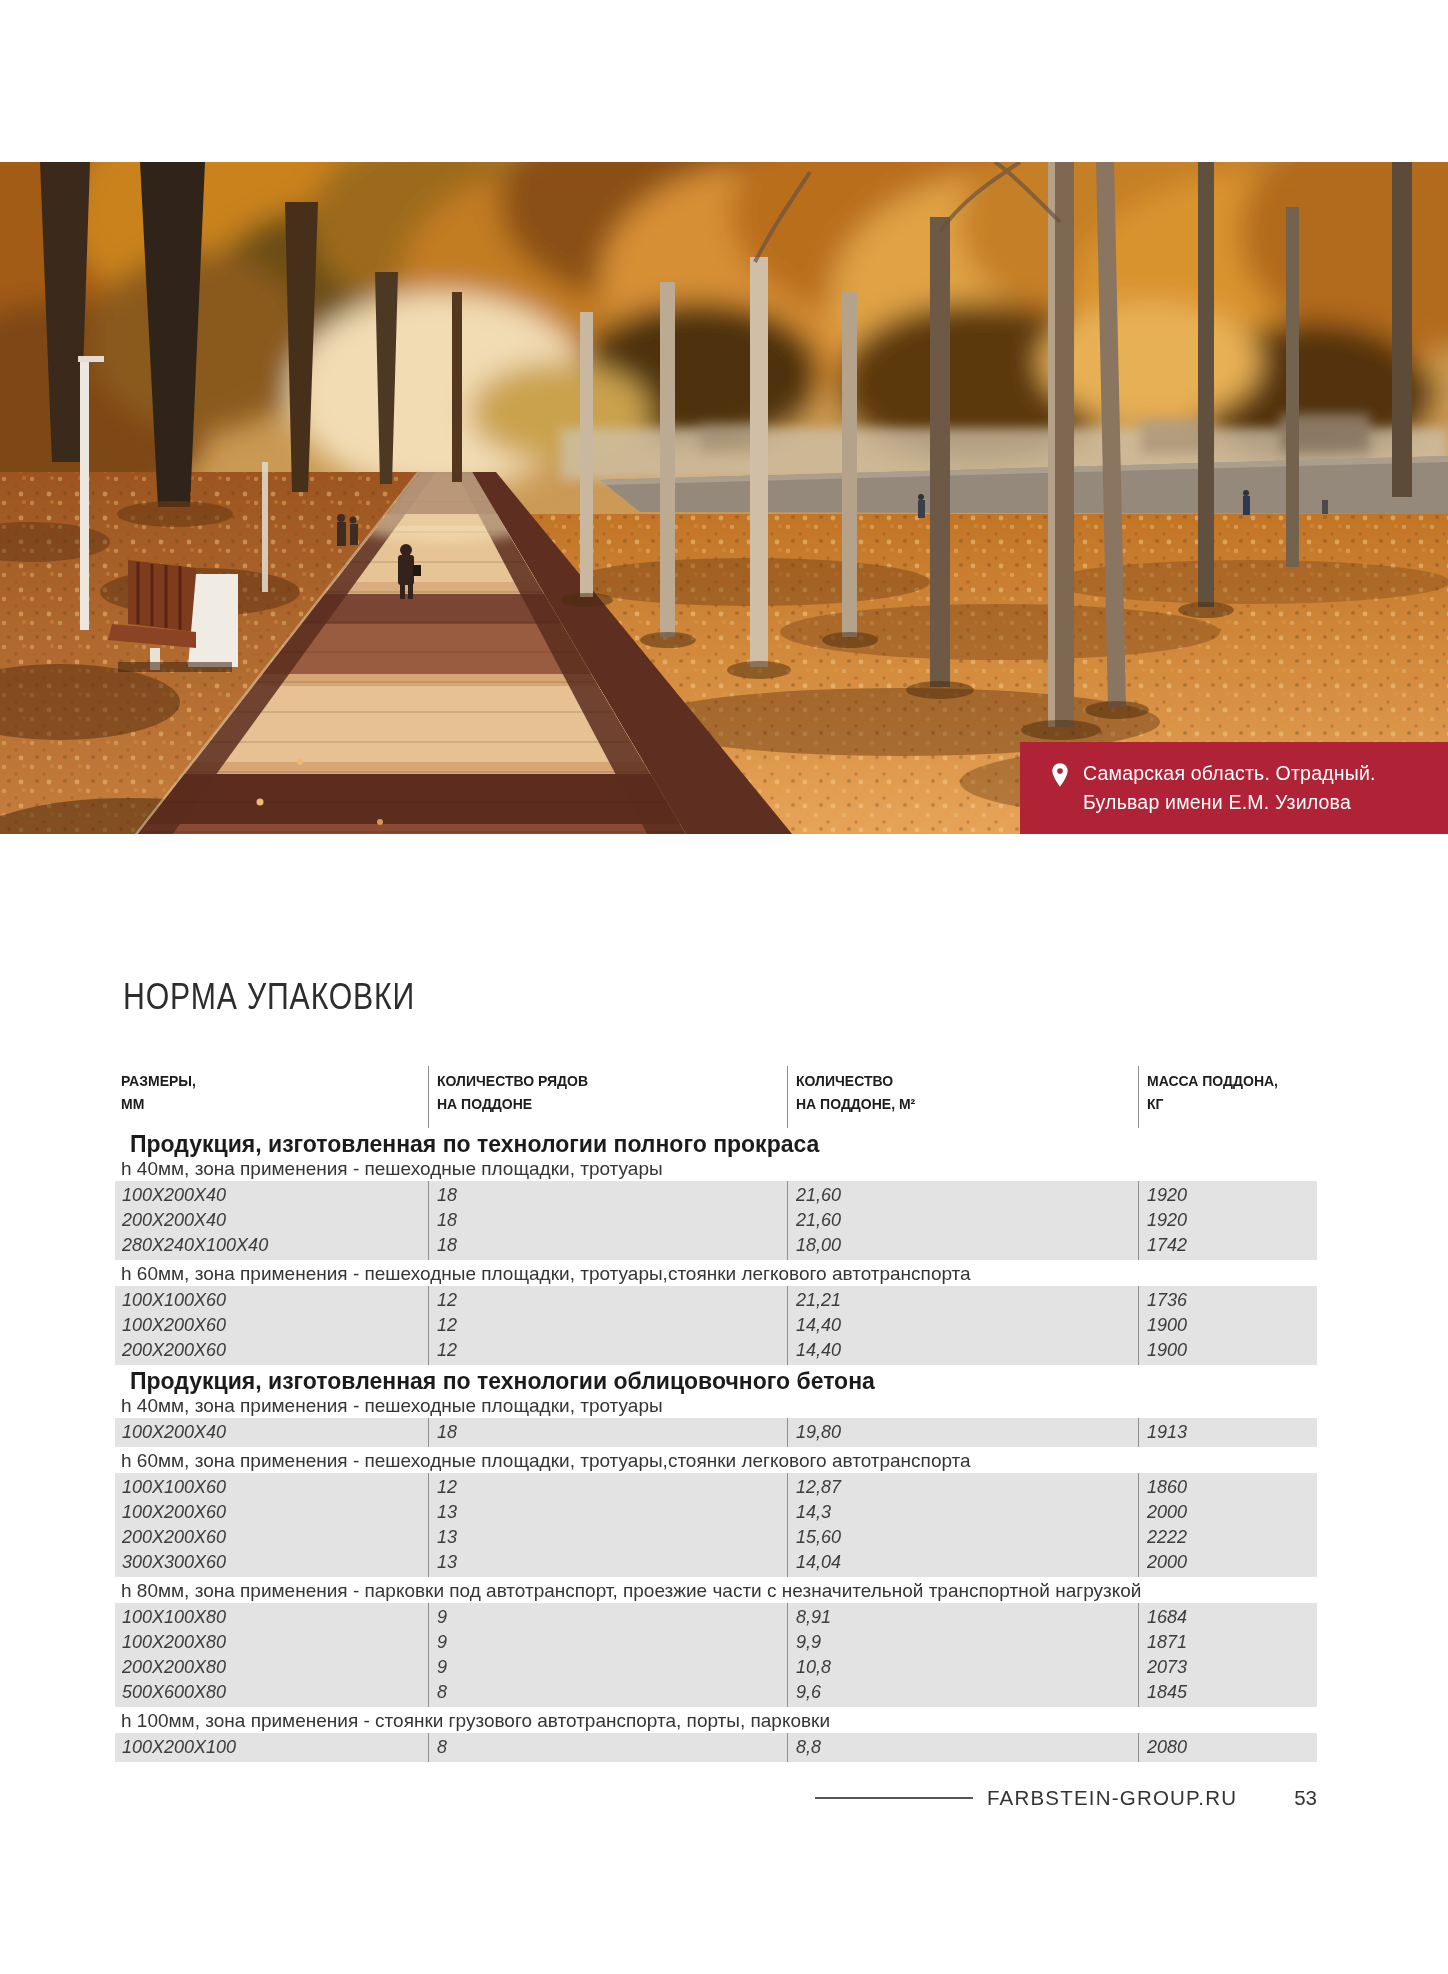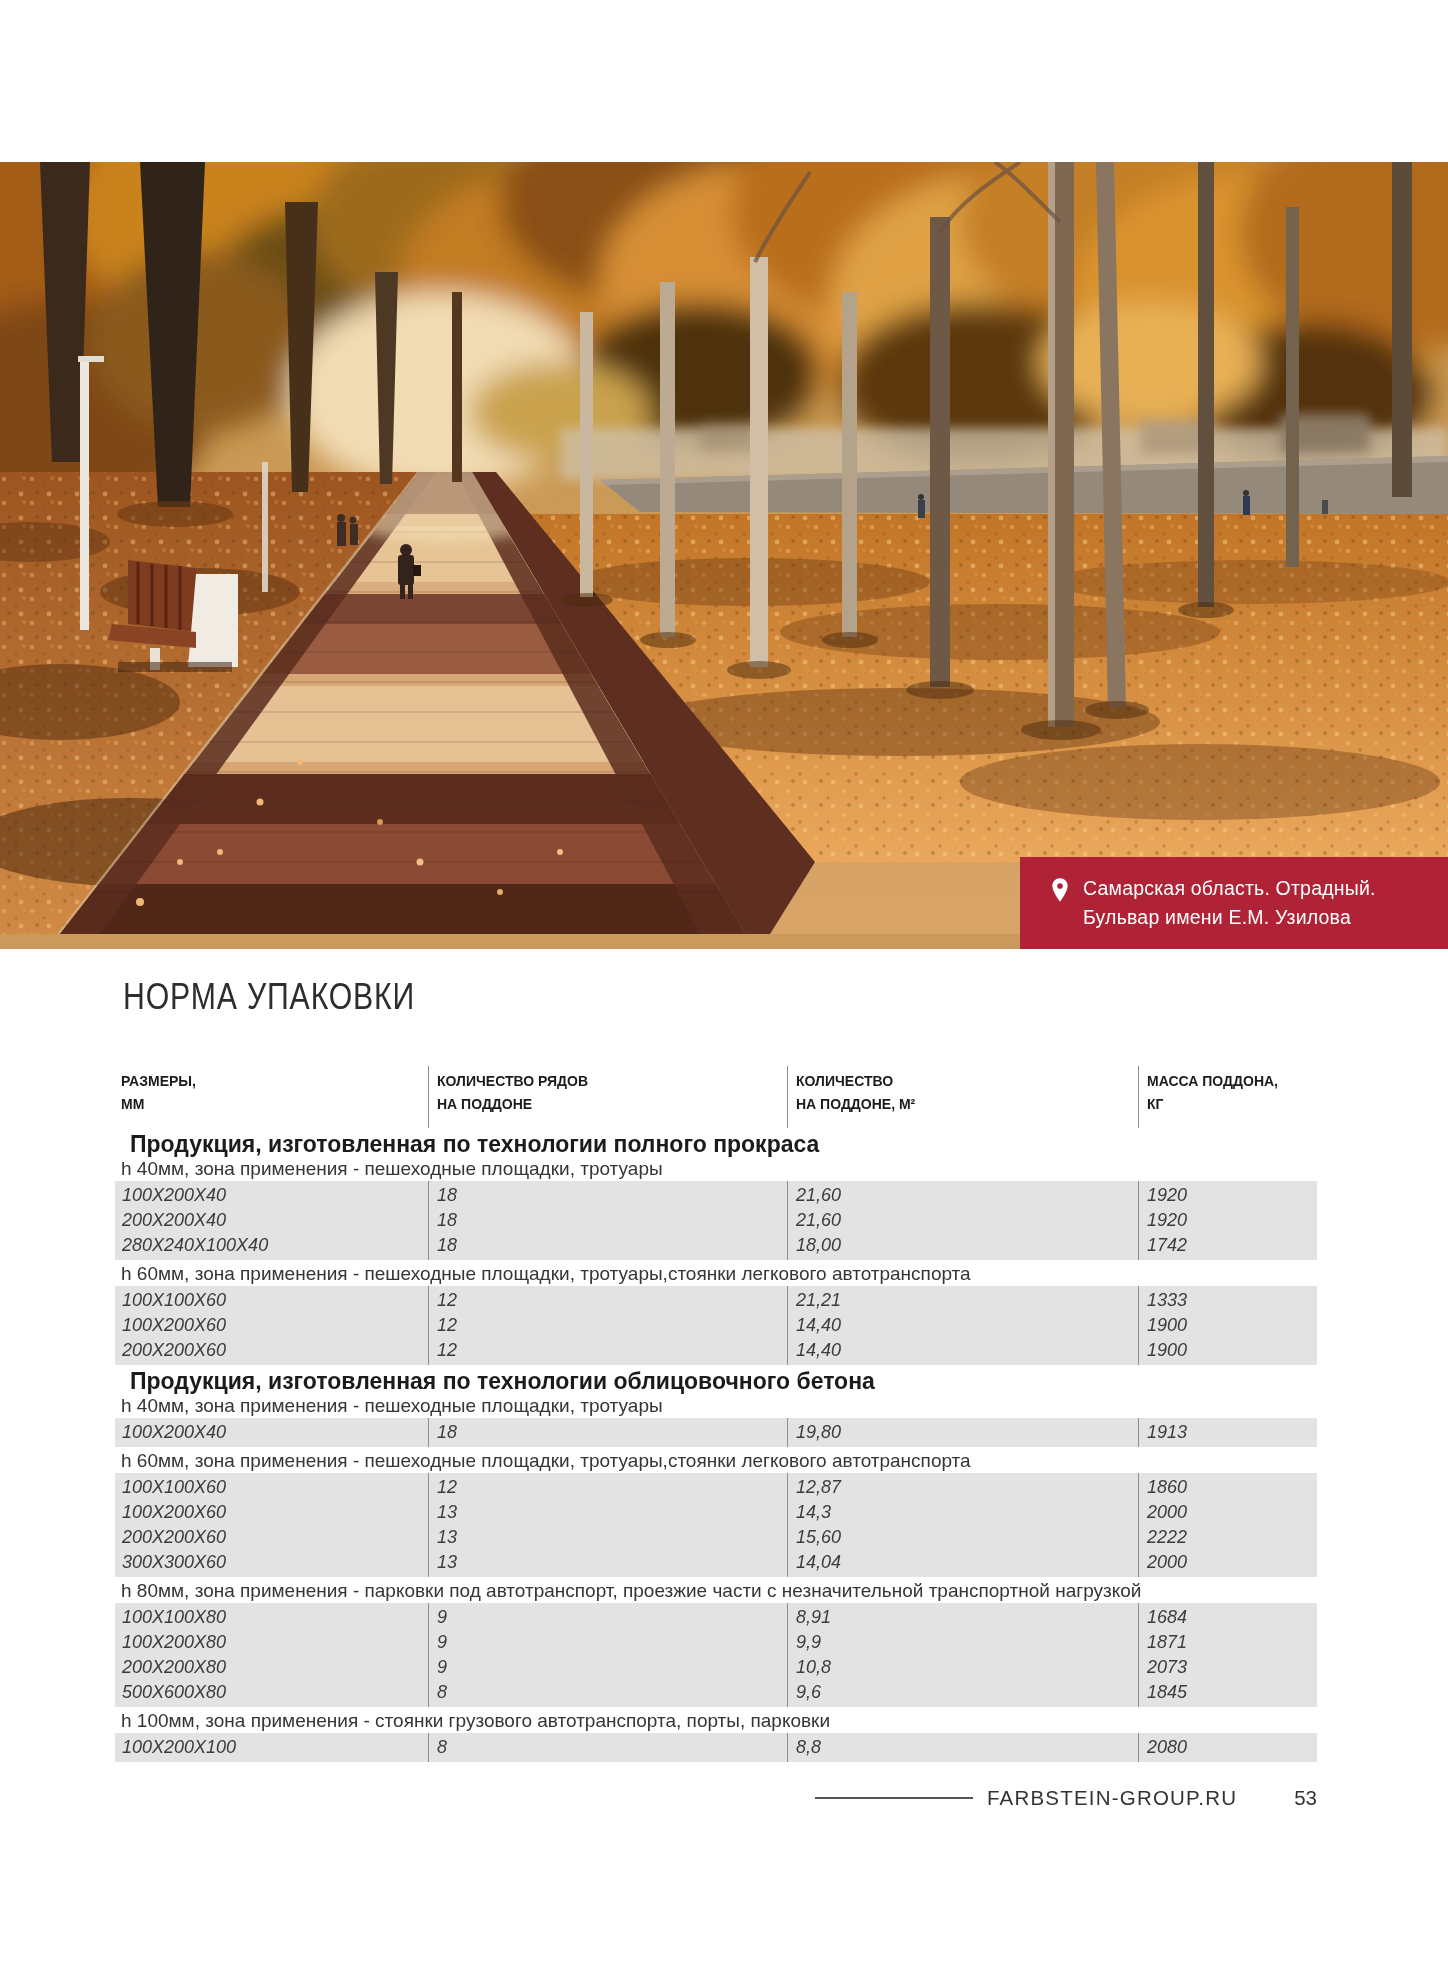--- a/index.html
+++ b/index.html
@@ -1,20 +1,20 @@
 <!DOCTYPE html>
 <html><head>
 <meta charset="utf-8">
 <style>
   html,body{margin:0;padding:0;background:#ffffff;}
   .page{position:relative;width:1448px;height:1974px;background:#ffffff;overflow:hidden;
         font-family:"Liberation Sans",sans-serif;}
 
   
-  .photo{position:absolute;top:162px;left:0;width:1448px;height:787px;overflow:hidden;background:#c99a5c;}
+  .photo{position:absolute;top:162px;left:0;width:1448px;height:672px;overflow:hidden;background:#c99a5c;}
   .photo svg{display:block;width:1448px;height:772px;}
 
   .badge{position:absolute;right:0;bottom:0;width:428px;height:92px;background:#B02235;
          box-sizing:border-box;display:flex;align-items:center;padding:6px 18px 6px 30px;color:#fff;}
   .badge .pin{flex:0 0 auto;width:20px;height:26px;margin-right:13px;margin-top:-26px;}
   .badge .pin svg{width:20px;height:26px;display:block;}
   .badge-text{font-size:19.5px;line-height:29px;letter-spacing:.2px;}
 
   
   .title{position:absolute;top:976px;left:123px;font-size:36px;font-weight:400;color:#2d2d2d;
@@ -329,21 +329,21 @@
         </div>
         <div class="note">h 60мм, зона применения - пешеходные площадки, тротуары,стоянки легкового автотранспорта</div>
         <div class="rows">
           <i class="vline" style="left: 313px;"></i>
           <i class="vline" style="left: 672px;"></i>
           <i class="vline" style="left: 1023px;"></i>
           <div class="row">
             <div class="cell c0">100X100X60</div>
             <div class="cell c1">12</div>
             <div class="cell c2">21,21</div>
-            <div class="cell c3">1333</div>
+            <div class="cell c3">1736</div>
           </div>
           <div class="row">
             <div class="cell c0">100X200X60</div>
             <div class="cell c1">12</div>
             <div class="cell c2">14,40</div>
             <div class="cell c3">1900</div>
           </div>
           <div class="row">
             <div class="cell c0">200X200X60</div>
             <div class="cell c1">12</div>

